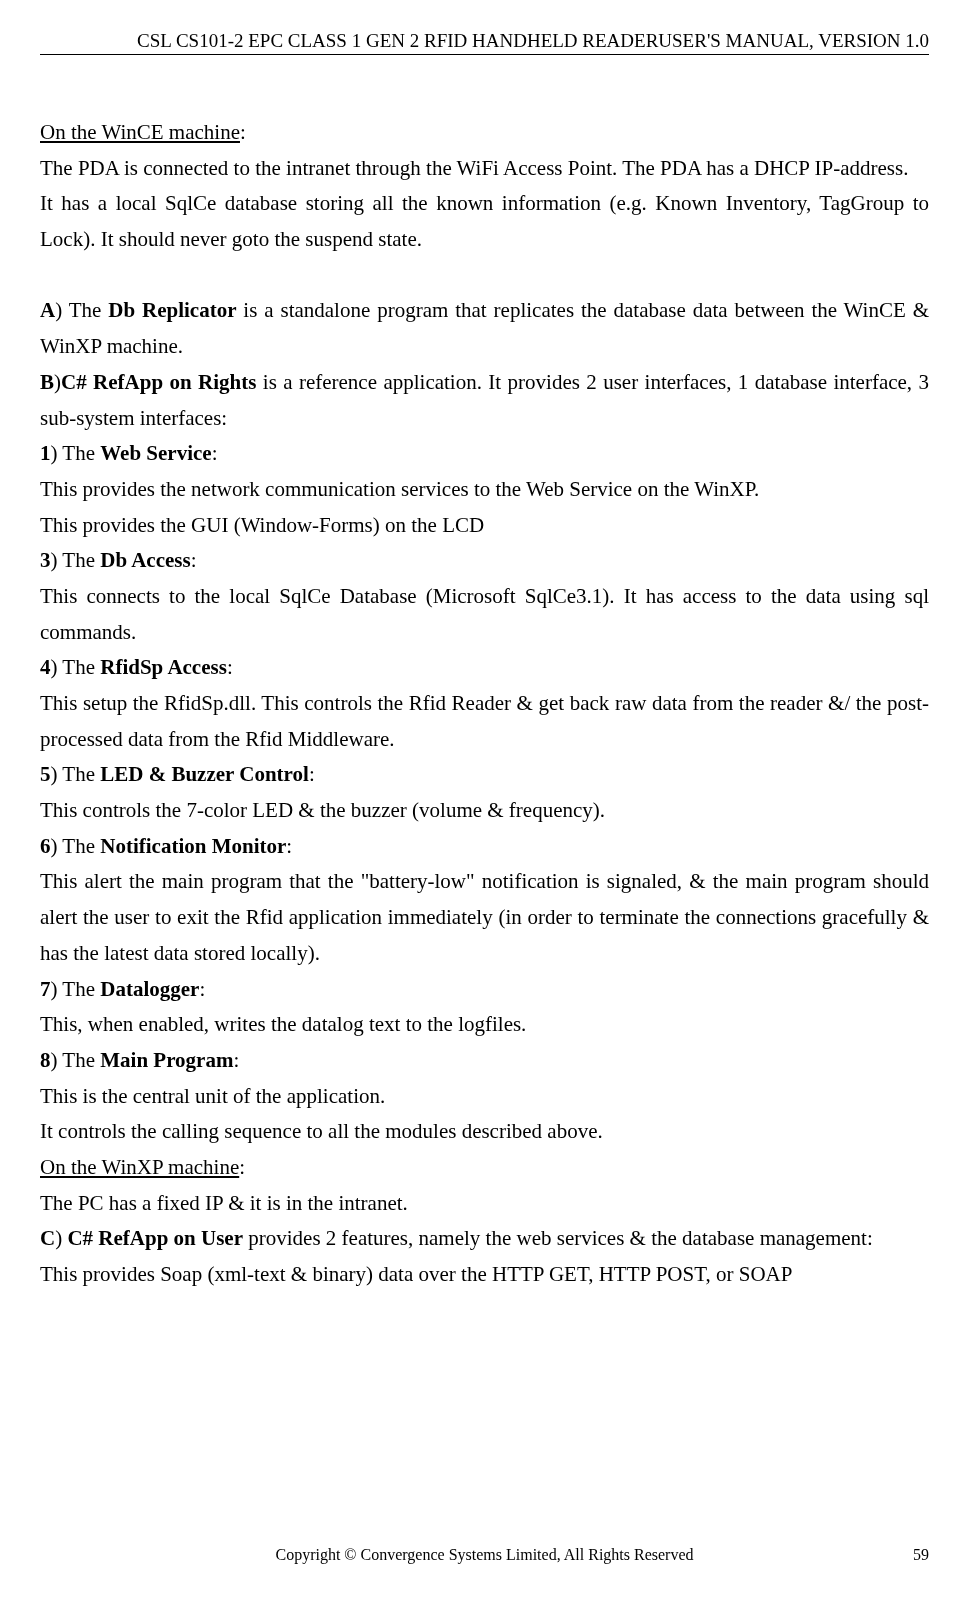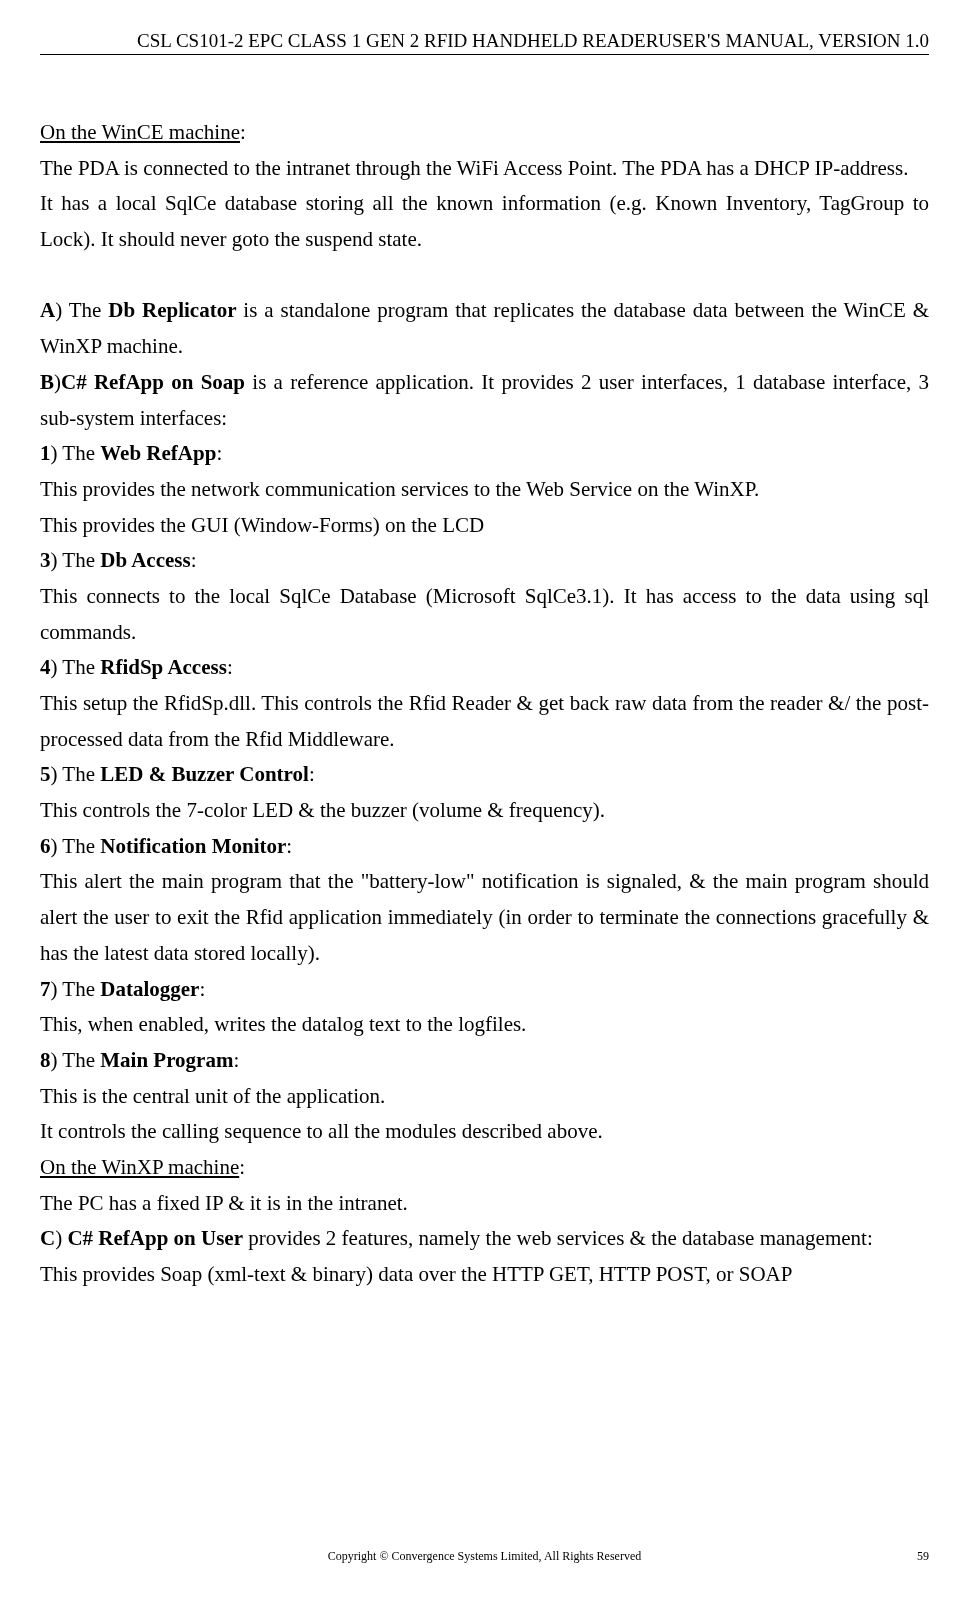--- a/index.html
+++ b/index.html
@@ -42,21 +42,21 @@
     p {
       margin: 0;
     }
     .footer {
       position: absolute;
       bottom: 35px;
       left: 40px;
       right: 40px;
       display: flex;
       justify-content: space-between;
-      font-size: 12px;
+      font-size: 16px;
       align-items: flex-start;
     }
     .footer-center {
       position: absolute;
       left: 50%;
       transform: translateX(-50%);
     }
     .footer-right {
       margin-left: auto;
     }
@@ -69,23 +69,23 @@
     <span>CSL CS101-2 EPC CLASS 1 GEN 2 RFID HANDHELD READER</span>
     <span>USER'S  MANUAL,  VERSION  1.0</span>
   </div>
 
   <div class="content">
     <p><span class="underline">On the WinCE machine</span>:</p>
     <p>The PDA is connected to the intranet through the WiFi Access Point. The PDA has a DHCP IP-address.</p>
     <p>It has a local SqlCe database storing all the known information (e.g. Known Inventory, TagGroup to Lock). It should never goto the suspend state.</p>
     <p>&nbsp;</p>
     <p><span class="bold">A</span>) The <span class="bold">Db Replicator</span><span> is a standalone program that replicates the database data between the WinCE &amp; WinXP machine.</span></p>
-    <p><span class="bold">B</span>)<span class="bold">C# RefApp on Soap</span><span> is a reference application.    It provides 2 user interfaces, 1 database interface, 3 sub-system interfaces:</span></p>
+    <p><span class="bold">B</span>)<span class="bold">C# RefApp on Rights</span><span> is a reference application.    It provides 2 user interfaces, 1 database interface, 3 sub-system interfaces:</span></p>
 
-    <p><span class="bold">1</span>) The <span class="bold">Web RefApp</span>:</p>
+    <p><span class="bold">1</span>) The <span class="bold">Web Service</span>:</p>
     <p>This provides the network communication services to the Web Service on the WinXP.</p>
 
     <p>This provides the GUI (Window-Forms) on the LCD</p>
 
     <p><span class="bold">3</span>) The <span class="bold">Db Access</span>:</p>
     <p>This connects to the local SqlCe Database (Microsoft SqlCe3.1). It has access to the data using sql commands.</p>
 
     <p><span class="bold">4</span>) The <span class="bold">RfidSp Access</span>:</p>
     <p>This setup the RfidSp.dll. This controls the Rfid Reader &amp; get back raw data from the reader &amp;/ the post-processed data from the Rfid Middleware.</p>
 

